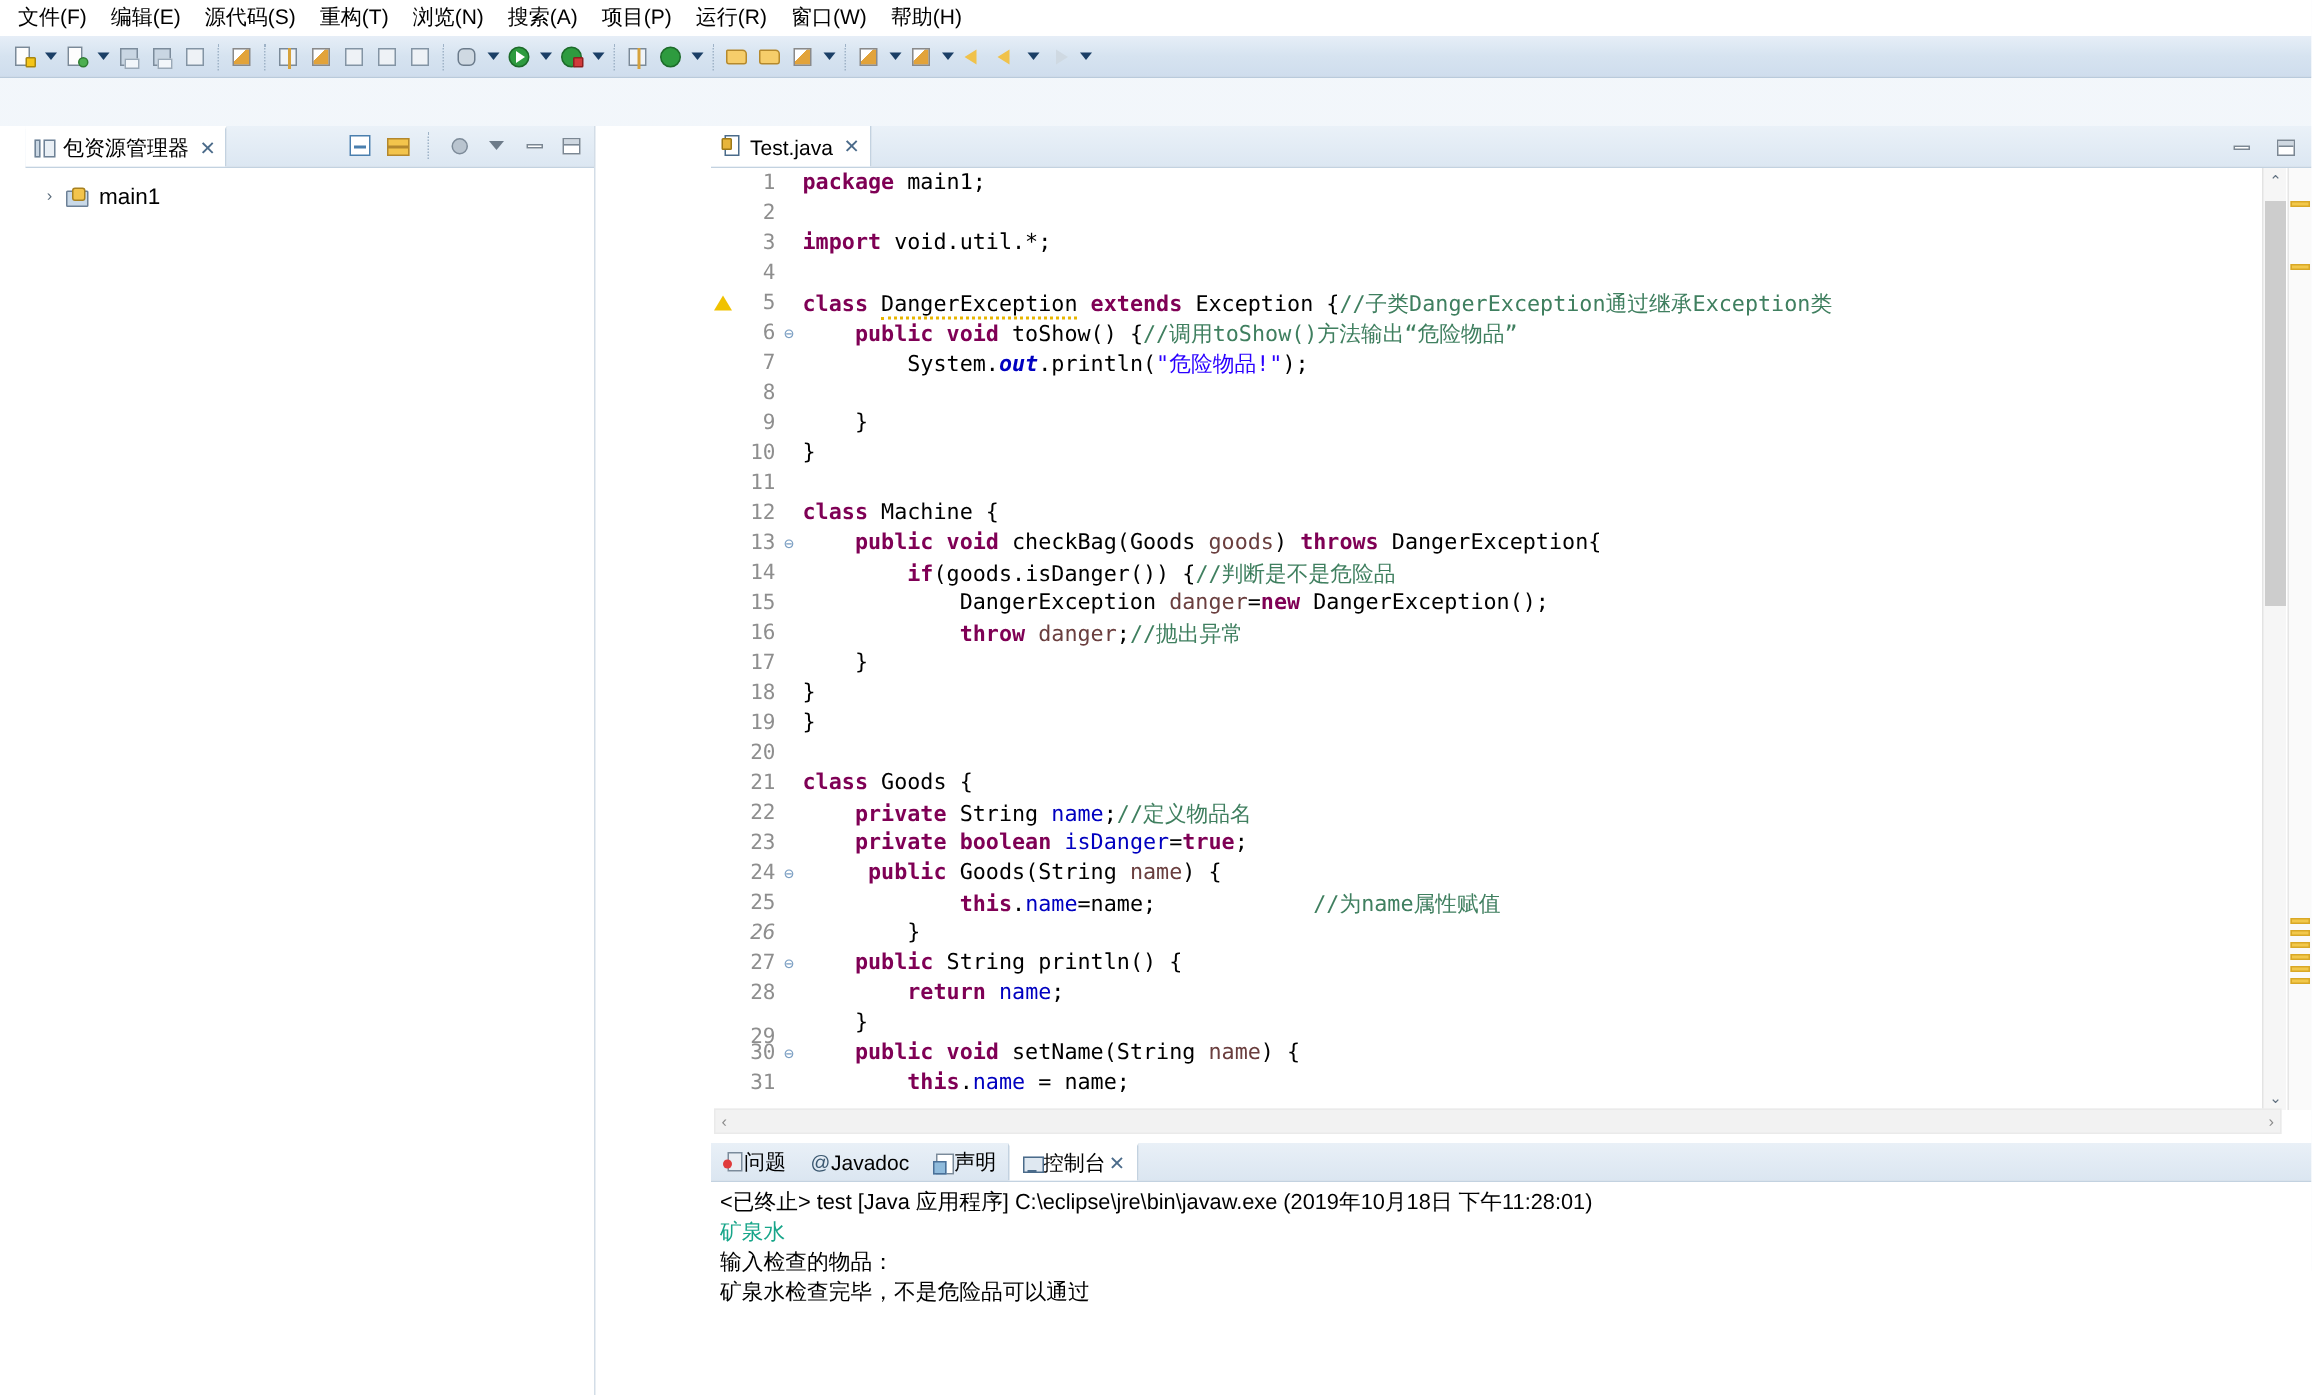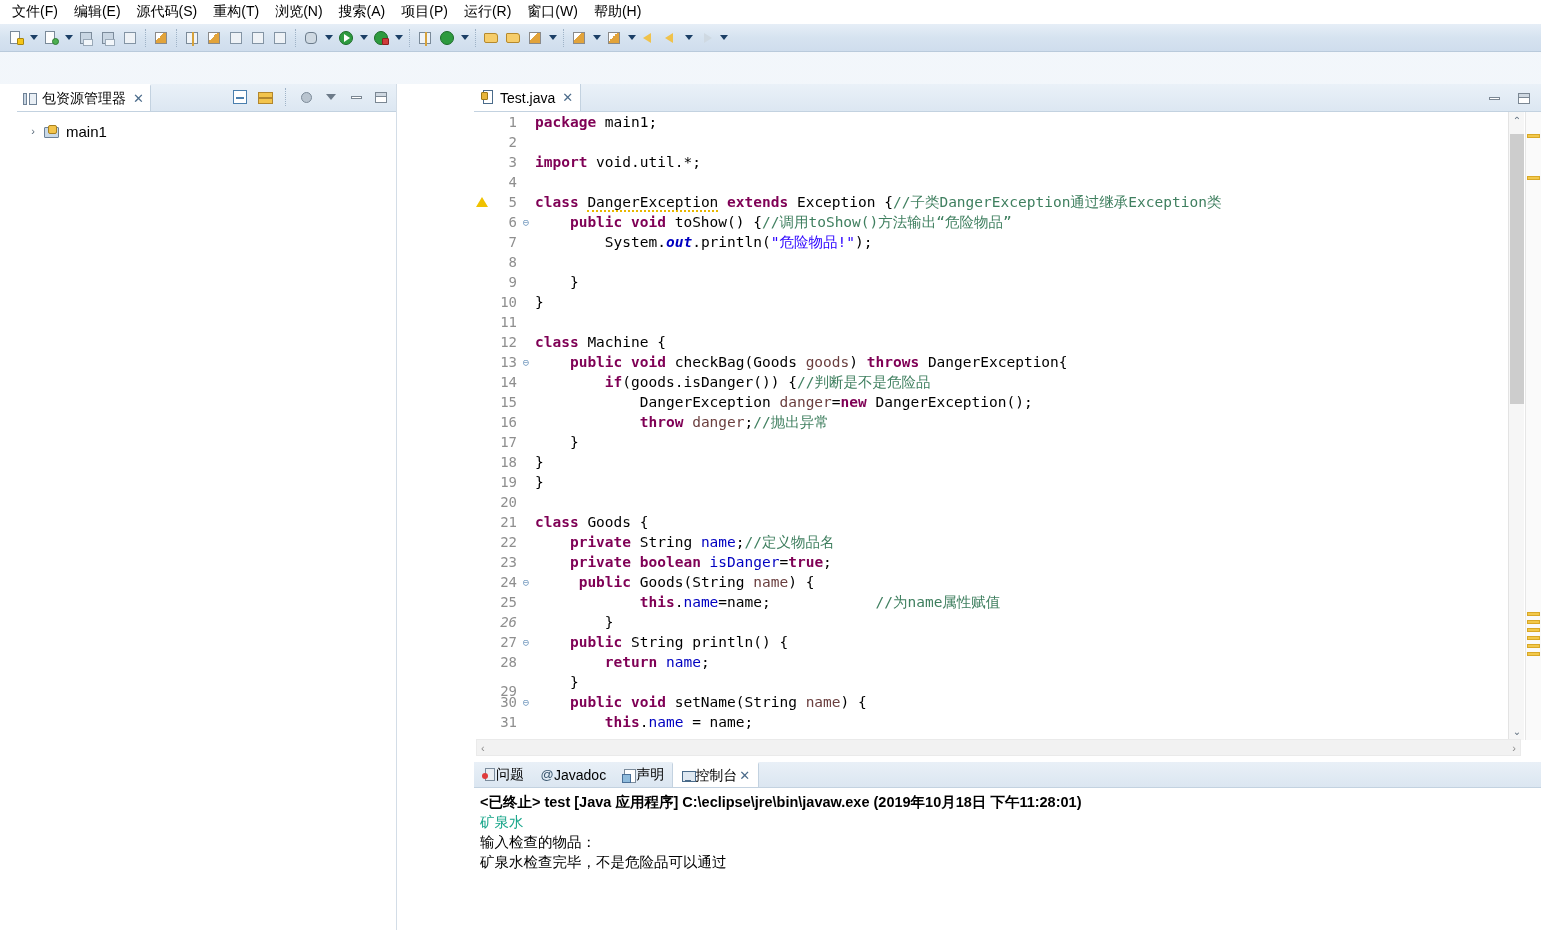--- a/index.html
+++ b/index.html
@@ -367,21 +367,21 @@
   .c-ic.decl::after{content:"";position:absolute;left:0;top:6px;width:7px;height:7px;background:#8fbbdc;border:1px solid #4a7098;}
   .c-ic.console::before{content:"";position:absolute;left:1px;top:2px;width:12px;height:9px;background:#dfe8f1;border:1px solid #4a6b8a;}
   .c-ic.console::after{content:"";position:absolute;left:4px;top:11px;width:6px;height:2px;background:#4a6b8a;}
 
   .console-body {
     padding: 4px 0 0 6px;
     font-size: 14.5px;
     line-height: 20px;
     font-family: "Liberation Sans", sans-serif;
   }
-  .console-head { color:#000; white-space:nowrap;font-weight:bold; }
+  .console-head { color:#000; white-space:nowrap; }
   .console-line { white-space: pre; }
   .c-input { color: #17a589; }
 </style>
 </head>
 <body>
 
 <div class="app">
 
 
   <div class="menubar">

